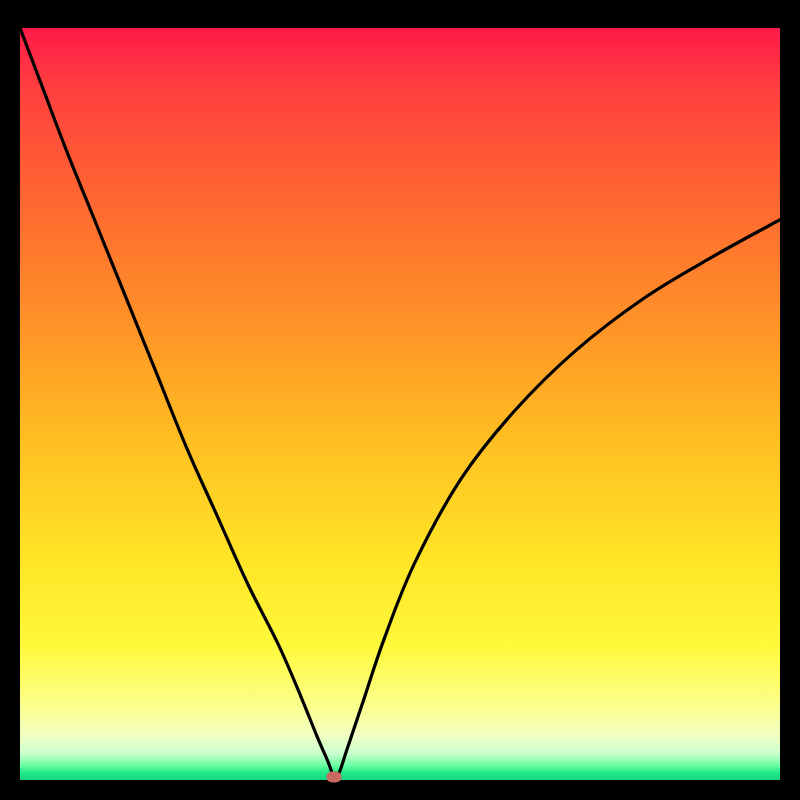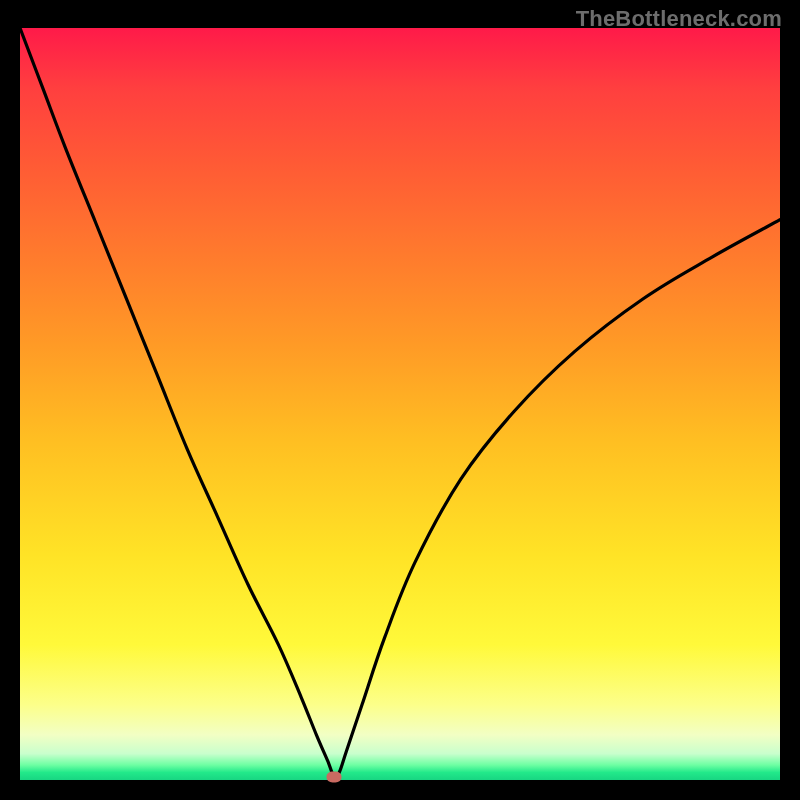--- a/index.html
+++ b/index.html
@@ -55,20 +55,19 @@
     height: 11px;
     border-radius: 6px / 5px;
     background-color: #c96a61;
     transform: translate(-50%, -50%);
   }
 </style>
 </head>
 <body>
 
 <div class="frame">
-  <div class="watermark">TheBottleneck.com</div>
   <div class="plot">
     <svg class="curve" viewBox="0 0 760 752" preserveAspectRatio="none">
       <path id="curve-path" fill="none" stroke="#000" stroke-width="3.2" stroke-linecap="round" stroke-linejoin="round" d="M 0.00 0.00 C 4.10 10.83, 14.59 38.50, 22.80 60.16 C 31.01 81.82, 36.02 95.96, 45.60 120.32 C 55.18 144.68, 65.06 168.45, 76.00 195.52 C 86.94 222.59, 95.46 243.65, 106.40 270.72 C 117.34 297.79, 125.86 318.85, 136.80 345.92 C 147.74 372.99, 156.26 395.40, 167.20 421.12 C 178.14 446.84, 186.66 464.44, 197.60 488.80 C 208.54 513.16, 217.06 533.47, 228.00 556.48 C 238.94 579.49, 248.82 596.34, 258.40 616.64 C 267.98 636.94, 274.36 653.04, 281.20 669.28 C 288.04 685.52, 291.61 695.37, 296.40 706.88 C 301.19 718.39, 304.65 725.76, 307.80 733.20 C 310.95 740.64, 311.83 746.21, 313.88 748.24 C 315.93 750.27, 316.87 749.22, 319.20 744.48 C 321.53 739.74, 322.70 734.10, 326.80 721.92 C 330.90 709.74, 335.16 697.10, 342.00 676.80 C 348.84 656.50, 355.22 634.84, 364.80 609.12 C 374.38 583.40, 381.52 562.35, 395.20 533.92 C 408.88 505.49, 423.02 478.27, 440.80 451.20 C 458.58 424.13, 473.48 406.53, 494.00 383.52 C 514.52 360.51, 531.54 343.66, 554.80 323.36 C 578.06 303.06, 598.58 287.64, 623.20 270.72 C 647.82 253.80, 666.98 243.57, 691.60 229.36 C 716.22 215.15, 747.69 198.53, 760.00 191.76"></path>
     </svg>
     <div id="marker" class="marker" style="left: 313.88px; top: 748.992px; background-color: rgb(201, 106, 97);"></div>
   </div>
 </div>
 
 </body></html>

